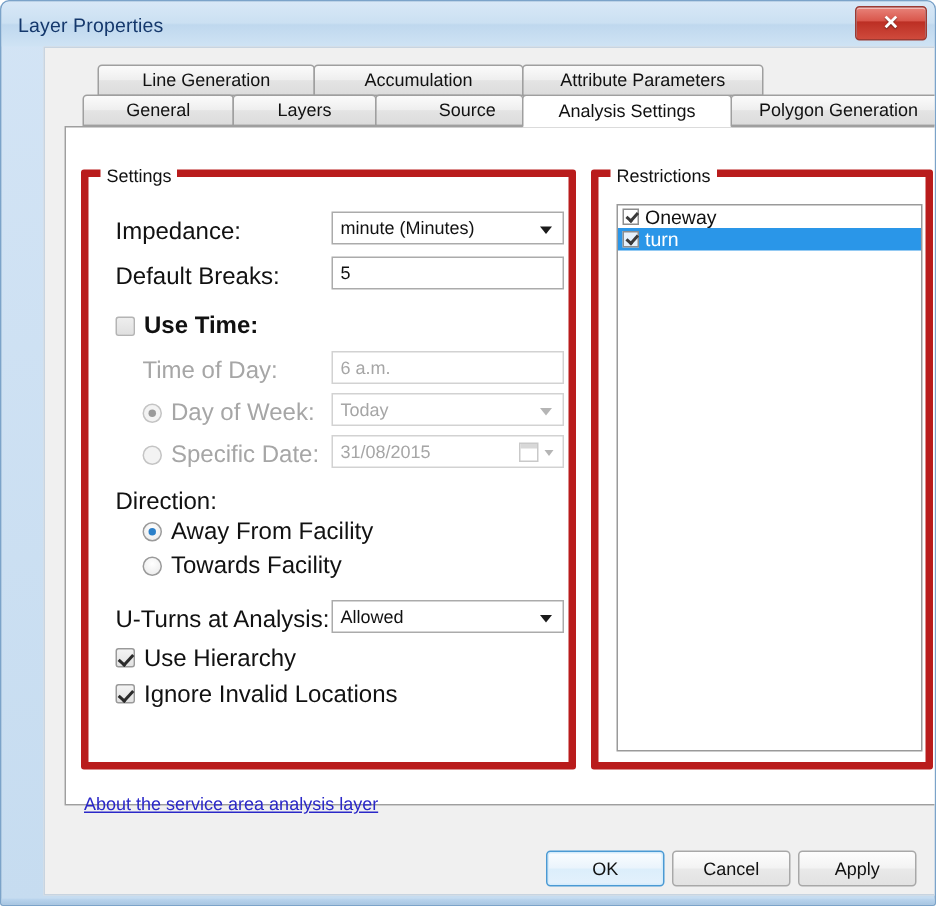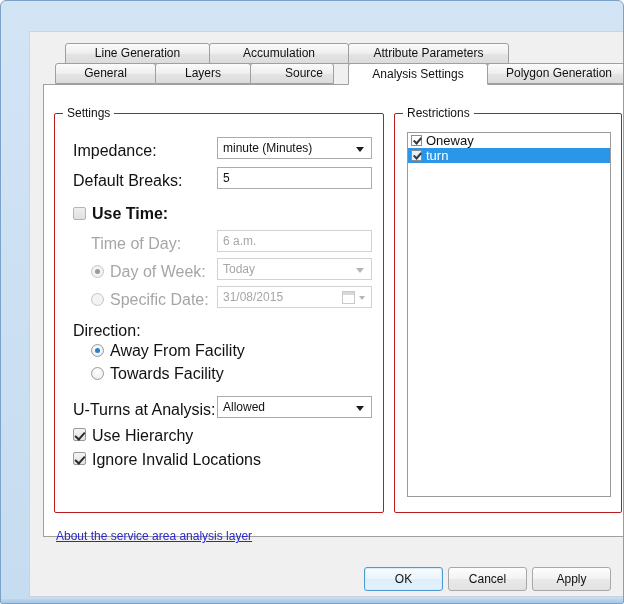--- a/index.html
+++ b/index.html
@@ -117,21 +117,21 @@
     height: 453px;
     background: #ffffff;
     border: 1px solid #9f9f9f;
     box-sizing: border-box;
   }
 
   
   .groupbox {
     position: absolute;
     box-sizing: border-box;
-    border: 1px solid #b91c1c;
+    border: 5px solid #b91c1c;
     border-radius: 2px;
     padding-left: 13px;
   }
   .groupbox > .gb-label {
     position: absolute;
     top: -8px; left: 8px;
     background: #ffffff;
     padding: 0 4px;
     font-size: 12px;
     color: #111;
@@ -332,31 +332,37 @@
     left: 0; bottom: 0;
     width: 624px; height: 4px;
     background: linear-gradient(to bottom, #bcd6ee, #a8c6e3);
   }
 </style>
 </head>
 <body>
 
 <div id="window">
 
+  <div id="titlebar">
+    <div id="title-text">Layer Properties</div>
+    <div id="close-button">
+      <div class="x">✕</div>
+    </div>
+  </div>
 
   <div id="client">
 
     <div id="tabstrip">
       <div class="tab row1" style="left:22px;  width:145px;">Line Generation</div>
       <div class="tab row1" style="left:166px; width:140px;">Accumulation</div>
       <div class="tab row1" style="left:305px; width:161px;">Attribute Parameters</div>
 
       <div class="tab row2" style="left:12px;  width:101px;">General</div>
       <div class="tab row2" style="left:112px; width:96px;">Layers</div>
-      <div class="tab row2" style="left:207px; width:84px;padding-left:24px;">Source</div>
+      <div class="tab row2" style="left:207px; width:99px;padding-left:24px;">Source</div>
       <div class="tab row2 active" style="left:305px; width:140px;">Analysis Settings</div>
       <div class="tab row2" style="left:444px; width:144px;">Polygon Generation</div>
     </div>
 
     <div id="tabpage">
 
       <div class="groupbox" id="settings-group">
         <div class="gb-label">Settings</div>
 
         <div class="lbl" style="left:18px; top:28px;">Impedance:</div>

